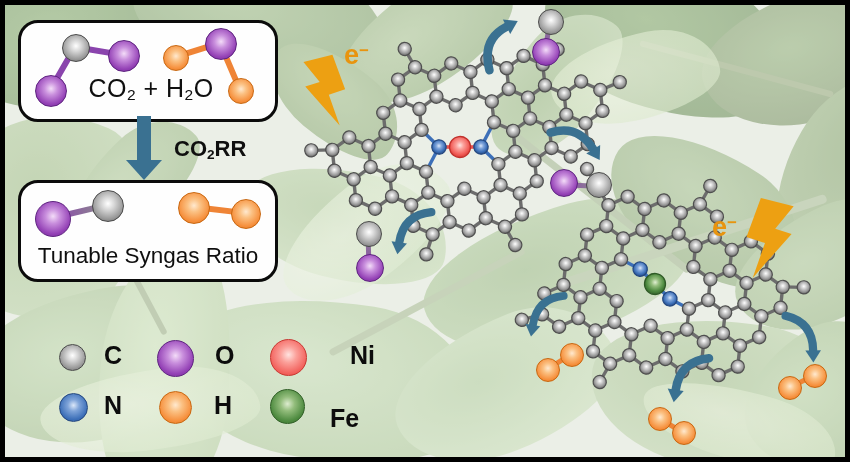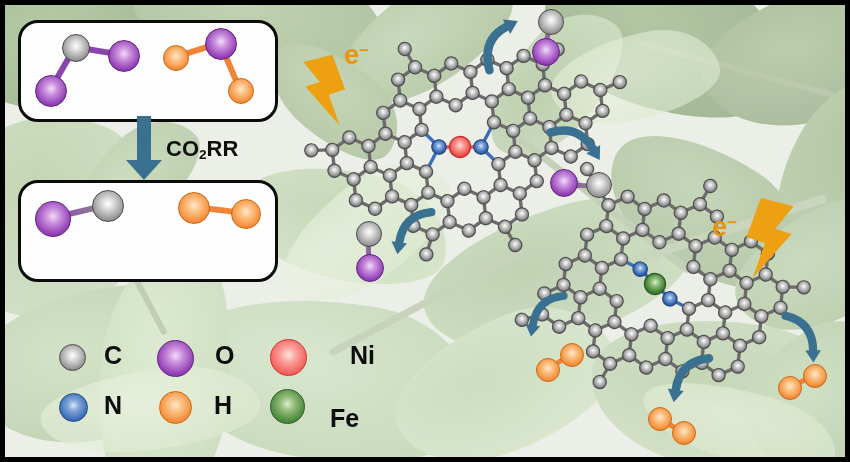--- a/index.html
+++ b/index.html
@@ -506,34 +506,36 @@
   <div class="bond bd-oo" style="left:75px;top:44px;width:49px;transform:rotate(9.5deg)"></div>
   <div class="bond bd-oo" style="left:75px;top:44px;width:50px;transform:rotate(120deg)"></div>
   <div class="sphere sp-c" style="left:62px;top:34px;width:26px;height:26px"></div>
   <div class="sphere sp-o" style="left:108px;top:40px;width:30px;height:30px"></div>
   <div class="sphere sp-o" style="left:35px;top:75px;width:30px;height:30px"></div>
   <div class="bond bd-oh" style="left:220px;top:40px;width:47px;transform:rotate(162.7deg)"></div>
   <div class="bond bd-oh" style="left:220px;top:40px;width:51px;transform:rotate(66.9deg)"></div>
   <div class="sphere sp-o" style="left:205px;top:28px;width:30px;height:30px"></div>
   <div class="sphere sp-h" style="left:163px;top:45px;width:24px;height:24px"></div>
   <div class="sphere sp-h" style="left:228px;top:78px;width:24px;height:24px"></div>
+  <div class="label formula" style="left:56px;top:74px;width:190px;text-align:center"><span>CO</span><span class="sub">2</span><span> + H</span><span class="sub">2</span><span>O</span></div>
 
   <div class="bigarrow" style="left:126px;top:116px;width:36px;height:64px">
     <div class="shaft"></div>
     <div class="head"></div>
   </div>
-  <div class="label rxn" style="left:166px;top:136px"><span>CO</span><span class="sub">2</span><span>RR</span></div>
+  <div class="label rxn" style="left:174px;top:136px"><span>CO</span><span class="sub">2</span><span>RR</span></div>
 
   <div class="panel" style="left:18px;top:180px;width:260px;height:102px"></div>
   <div class="bond bd-pg" style="left:52px;top:215px;width:56px;transform:rotate(-13.3deg)"></div>
   <div class="sphere sp-o" style="left:35px;top:201px;width:34px;height:34px"></div>
   <div class="sphere sp-c" style="left:92px;top:190px;width:30px;height:30px"></div>
   <div class="bond bd-hh" style="left:193px;top:204px;width:52px;transform:rotate(6.6deg)"></div>
   <div class="sphere sp-h" style="left:178px;top:192px;width:30px;height:30px"></div>
   <div class="sphere sp-h" style="left:231px;top:199px;width:28px;height:28px"></div>
+  <div class="label boxcap" style="left:20px;top:243px;width:256px;text-align:center">Tunable Syngas Ratio</div>
 
   <div>
     <div class="sphere sp-c" style="left:59px;top:344px;width:25px;height:25px"></div>
     <span class="lg-label" style="left:104px;top:341px">C</span>
     <div class="sphere sp-o" style="left:157px;top:340px;width:35px;height:35px"></div>
     <span class="lg-label" style="left:215px;top:341px">O</span>
     <div class="sphere sp-ni" style="left:270px;top:339px;width:35px;height:35px"></div>
     <span class="lg-label" style="left:350px;top:341px">Ni</span>
     <div class="sphere sp-n" style="left:59px;top:393px;width:27px;height:27px"></div>
     <span class="lg-label" style="left:104px;top:391px">N</span>

